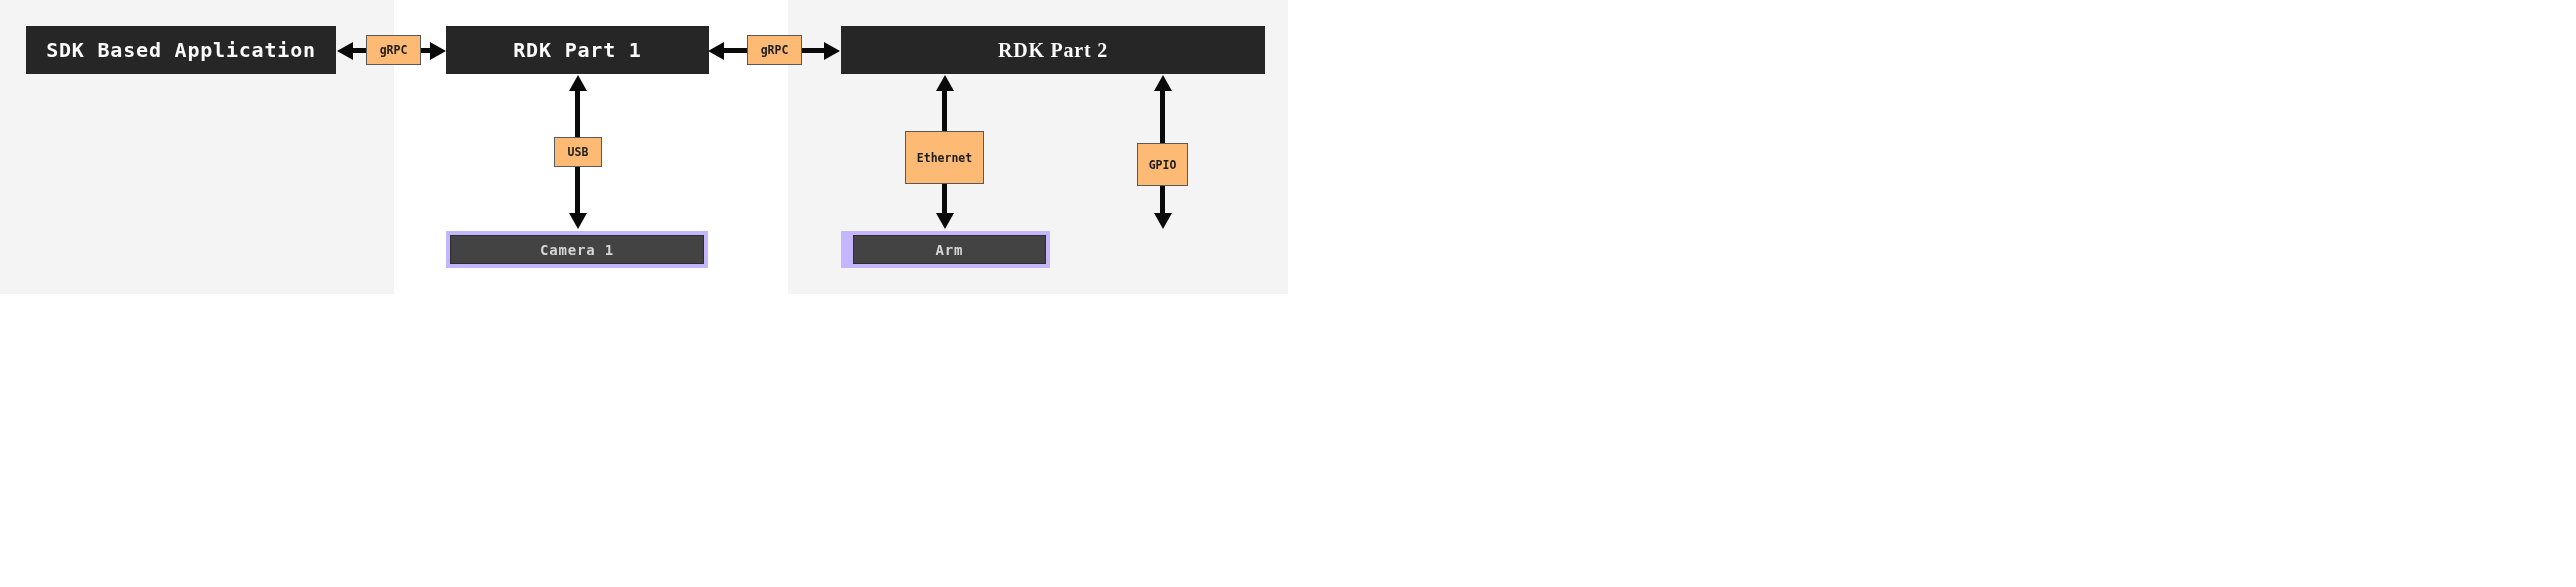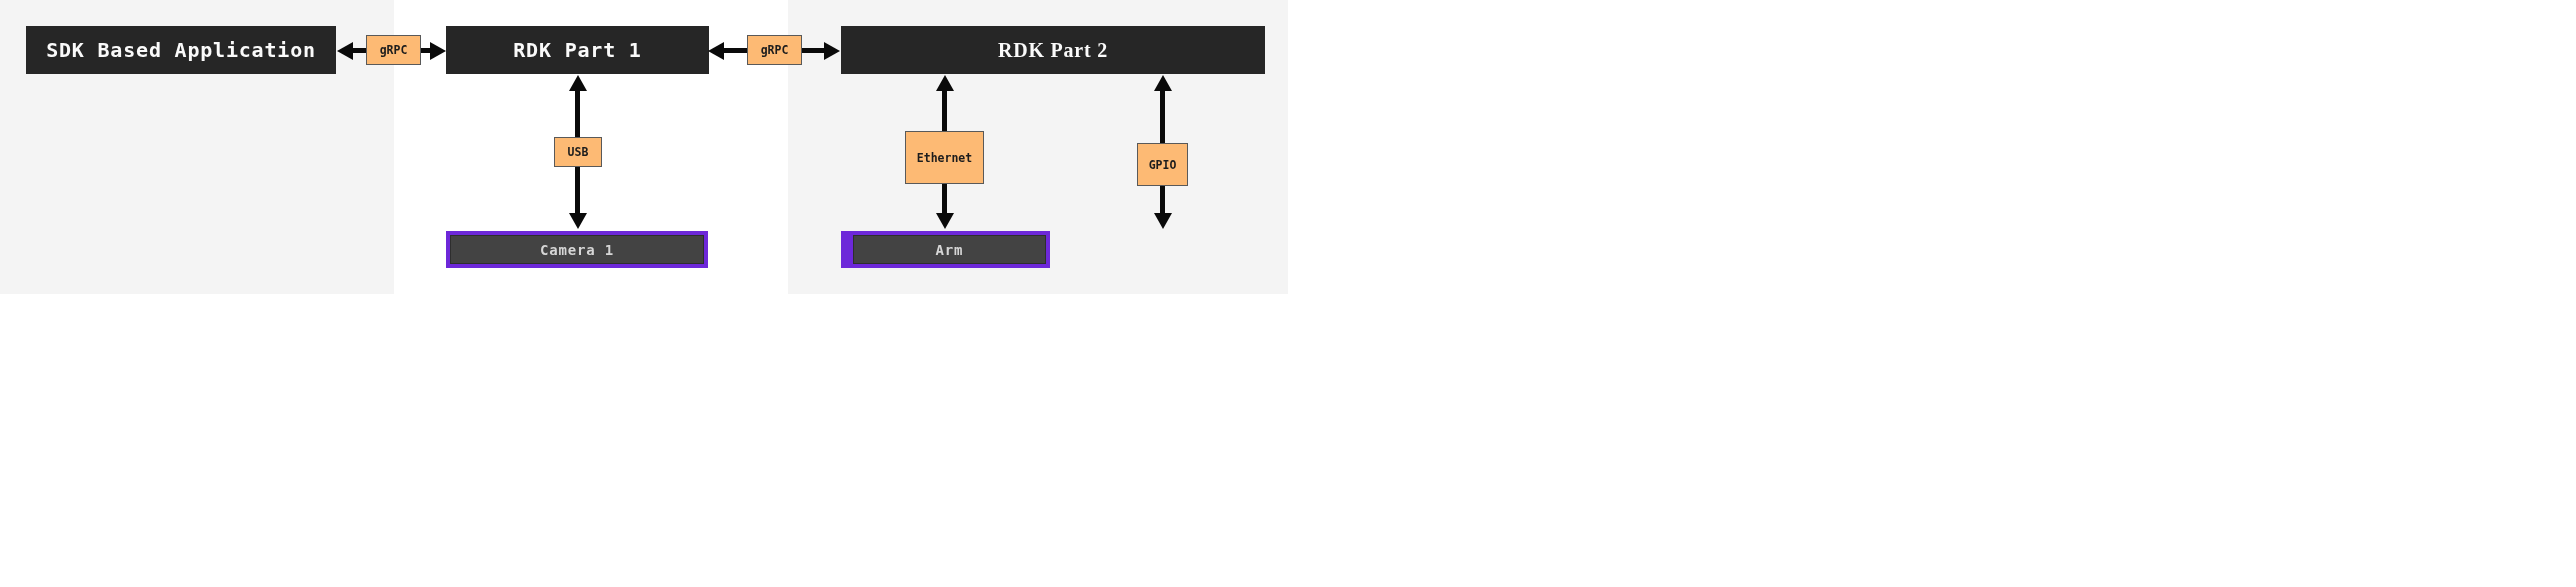--- a/index.html
+++ b/index.html
@@ -26,21 +26,21 @@
     z-index:2;
     letter-spacing:0.8px;
   }
   .node.sdk{left:26px;top:26px;width:310px;height:48px;}
   .node.rdk1{left:446px;top:26px;width:263px;height:48px;}
   .node.rdk2{left:841px;top:26px;width:424px;height:48px;font-family:Liberation Serif, serif;}
 
   
   .device{
     position:absolute;
-    background:#6d28d9;
+    background:#c4b5fd;
     padding:4.1px;
     box-sizing:border-box;
     z-index:2;
   }
   .device .inner{
     width:100%;height:100%;
     background:#434343;
     border:0.8px solid #2e2e2e;
     box-sizing:border-box;
     color:#d6d6d6;

